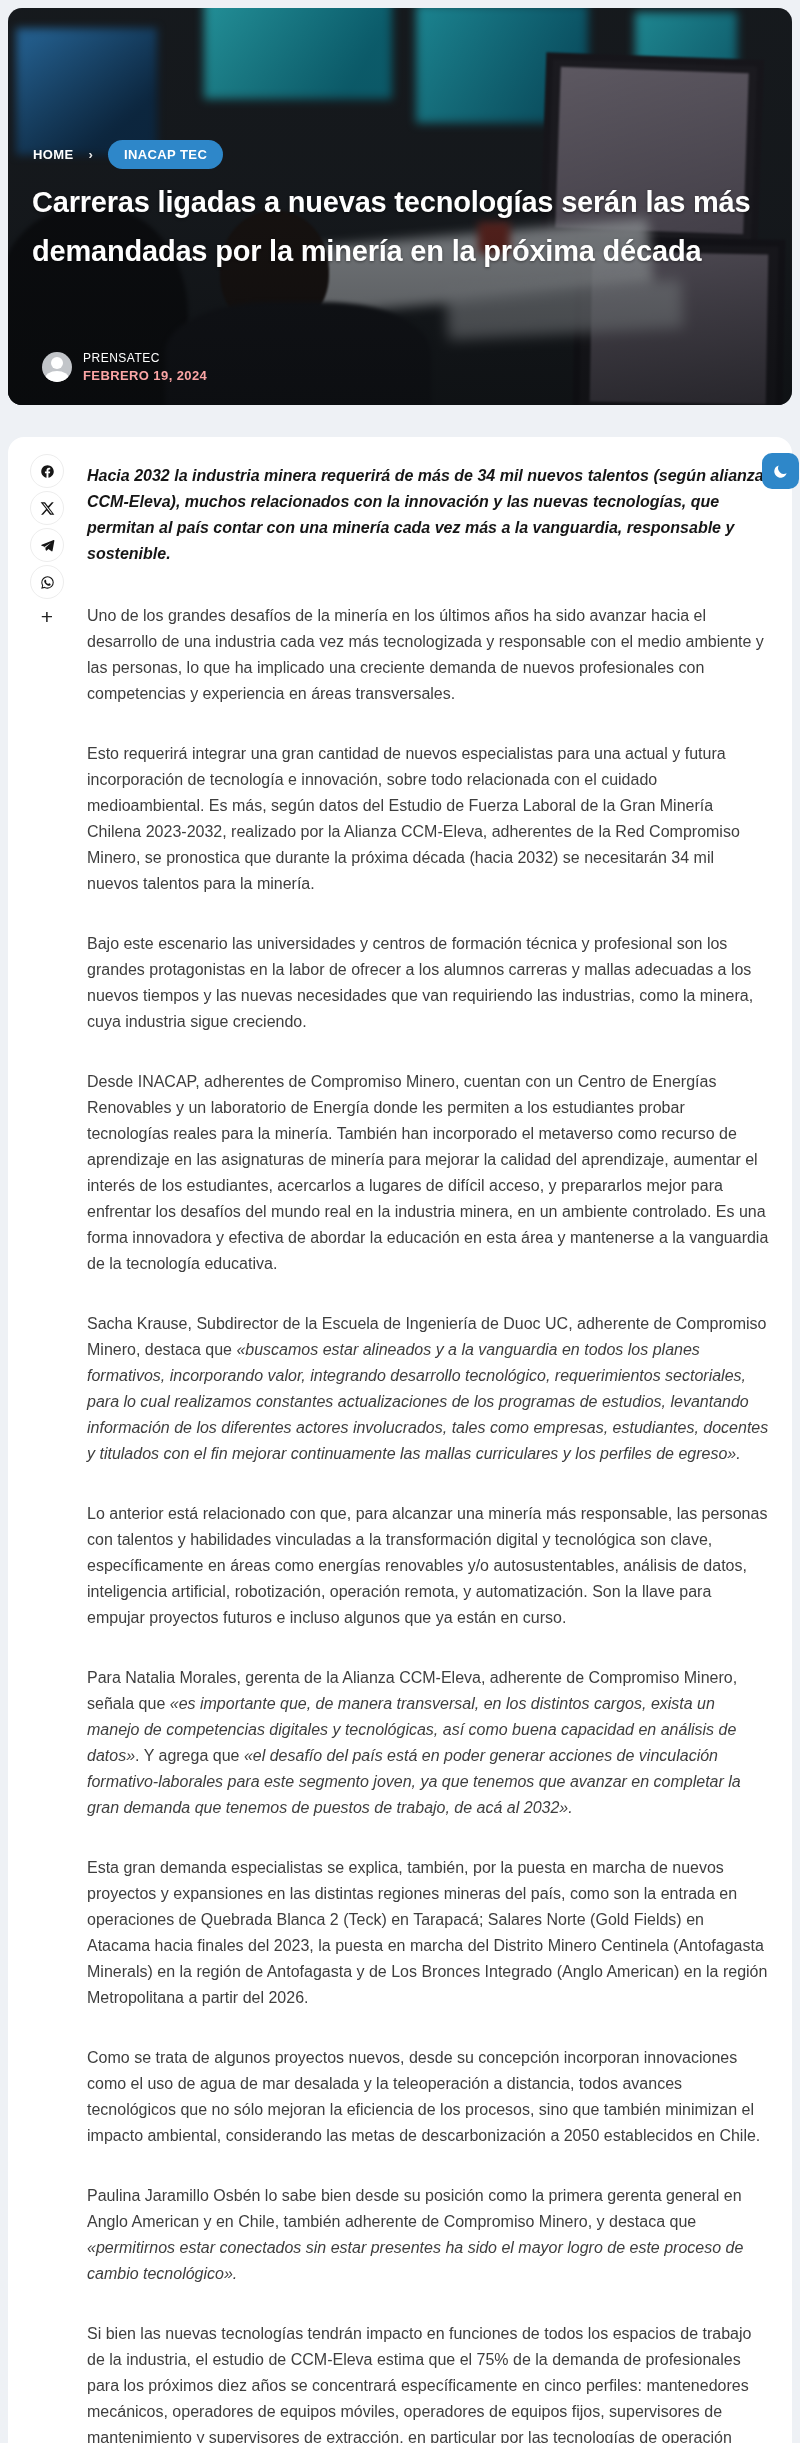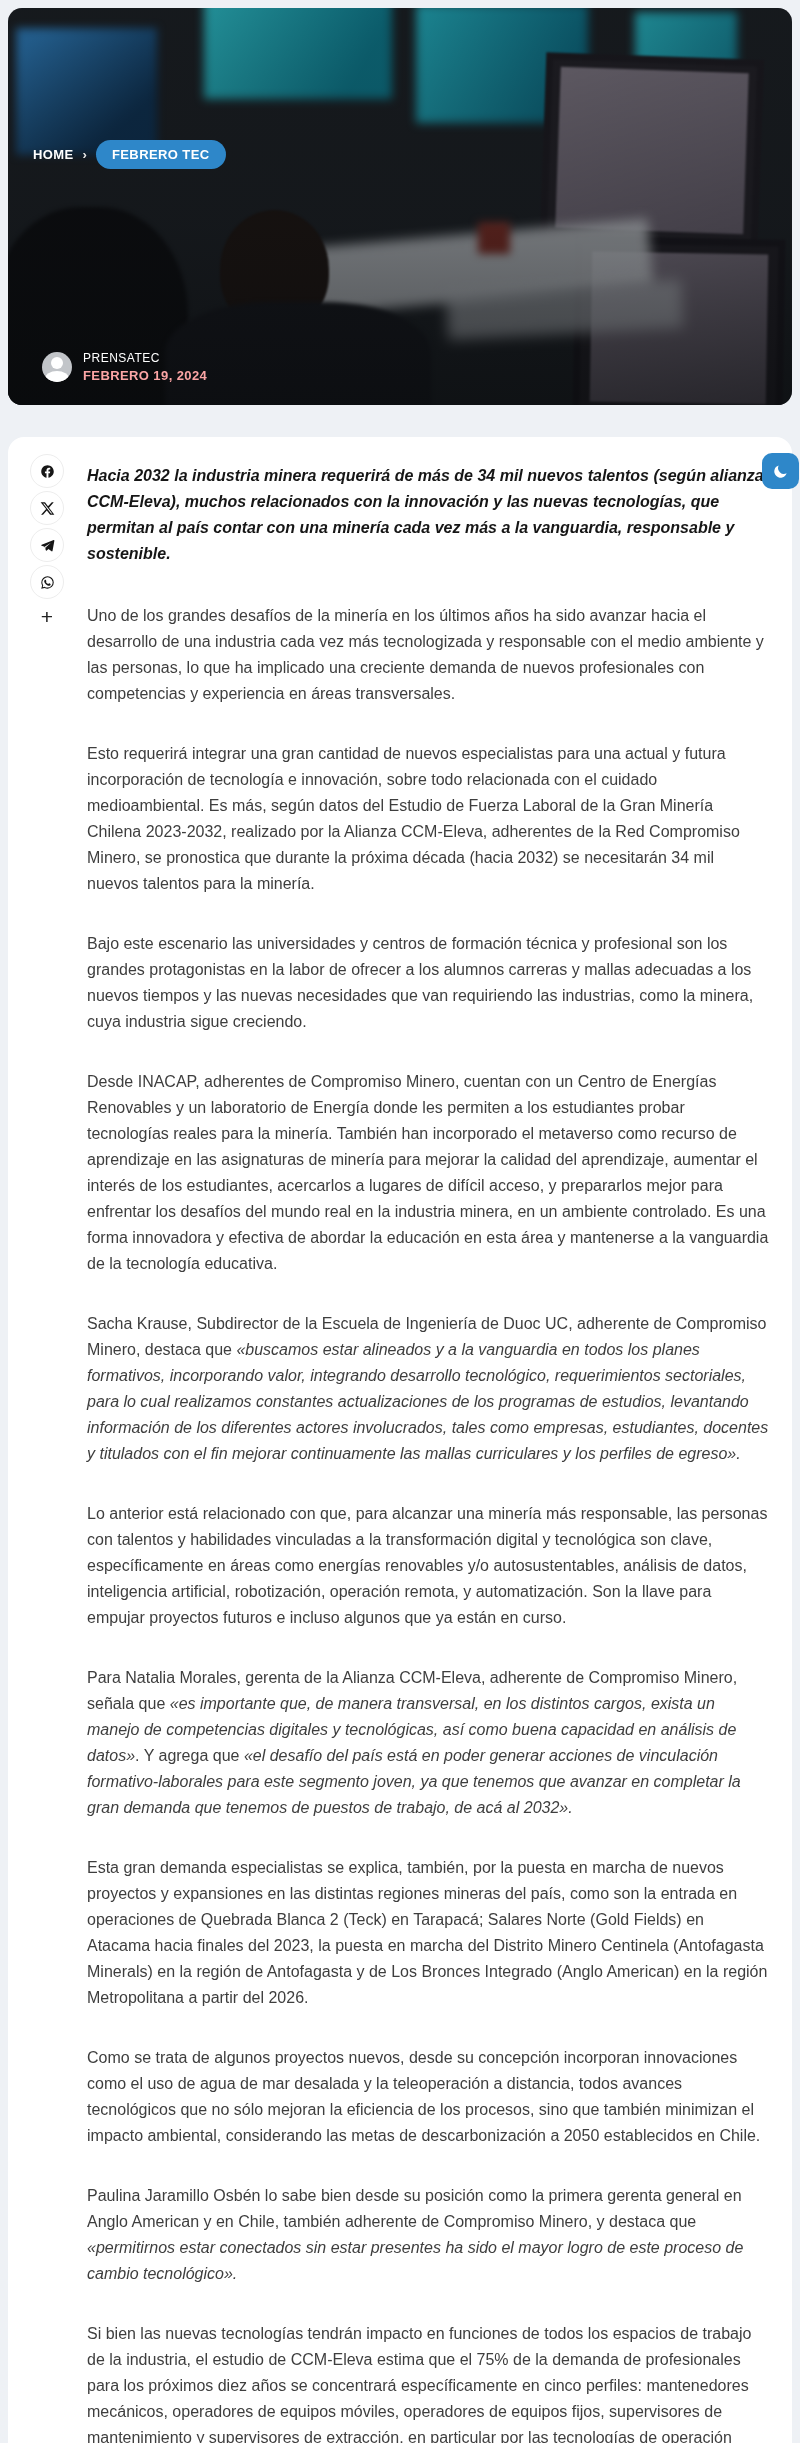--- a/index.html
+++ b/index.html
@@ -24,21 +24,21 @@
   .monitor2{right:1%;top:58%;width:25%;height:42%;background:#201e24;border:7px solid #17151b;transform:rotate(1deg);filter:blur(1px);}
   .monitor2 .inner{position:absolute;inset:5%;background:linear-gradient(160deg,#7d7582,#5c5561);}
   .desk{left:36%;top:57%;width:46%;height:17%;background:#ccd0d4;transform:rotate(-5deg);filter:blur(6px);opacity:.85;}
   .desk2{left:56%;top:70%;width:30%;height:12%;background:#b9bdc2;transform:rotate(-3deg);filter:blur(7px);opacity:.7;}
   .gadget1{left:60%;top:54%;width:4%;height:8%;background:#7a2b22;filter:blur(4px);}
   .chair{left:-2%;top:50%;width:25%;height:60%;background:#0b0c0e;border-radius:45% 45% 0 0;filter:blur(2px);}
   .head{left:27%;top:51%;width:14%;height:30%;background:#1c1410;border-radius:50% 50% 46% 46%;filter:blur(1px);}
   .body-sil{left:20%;top:74%;width:34%;height:32%;background:#14161b;border-radius:40% 40% 0 0;filter:blur(2px);}
   .hero-shade{position:absolute;inset:0;background:linear-gradient(180deg,rgba(10,12,15,.30) 0%,rgba(10,12,15,.38) 55%,rgba(8,10,12,.62) 100%);}
   
-  .breadcrumb{position:absolute;left:25px;top:132px;display:flex;align-items:center;gap:9px;z-index:3;}
+  .breadcrumb{position:absolute;left:25px;top:132px;display:flex;align-items:center;gap:15px;z-index:3;}
   .bc-home{color:#ffffff;font-size:13px;font-weight:bold;letter-spacing:.4px;cursor:pointer;}
   .bc-sep{color:#e8e8e8;font-size:13px;font-weight:bold;}
   .bc-pill{background:#2e87c9;color:#fff;font-size:13px;font-weight:bold;letter-spacing:.4px;
     padding:7px 16px;border-radius:16px;cursor:pointer;}
   .hero-title{position:absolute;left:24px;top:170px;width:745px;margin:0;z-index:3;
     color:#ffffff;font-size:29px;line-height:49px;font-weight:bold;letter-spacing:-.2px;
     text-shadow:0 1px 3px rgba(0,0,0,.45);}
   .author{position:absolute;left:34px;top:343px;display:flex;align-items:center;gap:11px;z-index:3;}
   .avatar{width:30px;height:30px;border-radius:50%;background:#c2c5c9;position:relative;overflow:hidden;flex:0 0 auto;}
   .avatar .a-head{position:absolute;left:9px;top:5px;width:12px;height:12px;border-radius:50%;background:#ffffff;}
@@ -89,23 +89,24 @@
       <div class="gadget1"></div>
       <div class="chair"></div>
       <div class="head"></div>
       <div class="body-sil"></div>
     </div>
     <div class="hero-shade"></div>
 
     <div class="breadcrumb">
       <span class="bc-home">HOME</span>
       <span class="bc-sep">›</span>
-      <span class="bc-pill">FEBRERO TEC</span>
+      <span class="bc-pill">INACAP TEC</span>
     </div>
 
+    <h1 class="hero-title">Carreras ligadas a nuevas tecnologías serán las más demandadas por la minería en la próxima década</h1>
 
     <div class="author">
       <div class="avatar">
         <div class="a-head"></div>
         <div class="a-body"></div>
       </div>
       <div class="author-meta">
         <span class="author-name">PRENSATEC</span>
         <span class="author-date">FEBRERO 19, 2024</span>
       </div>

